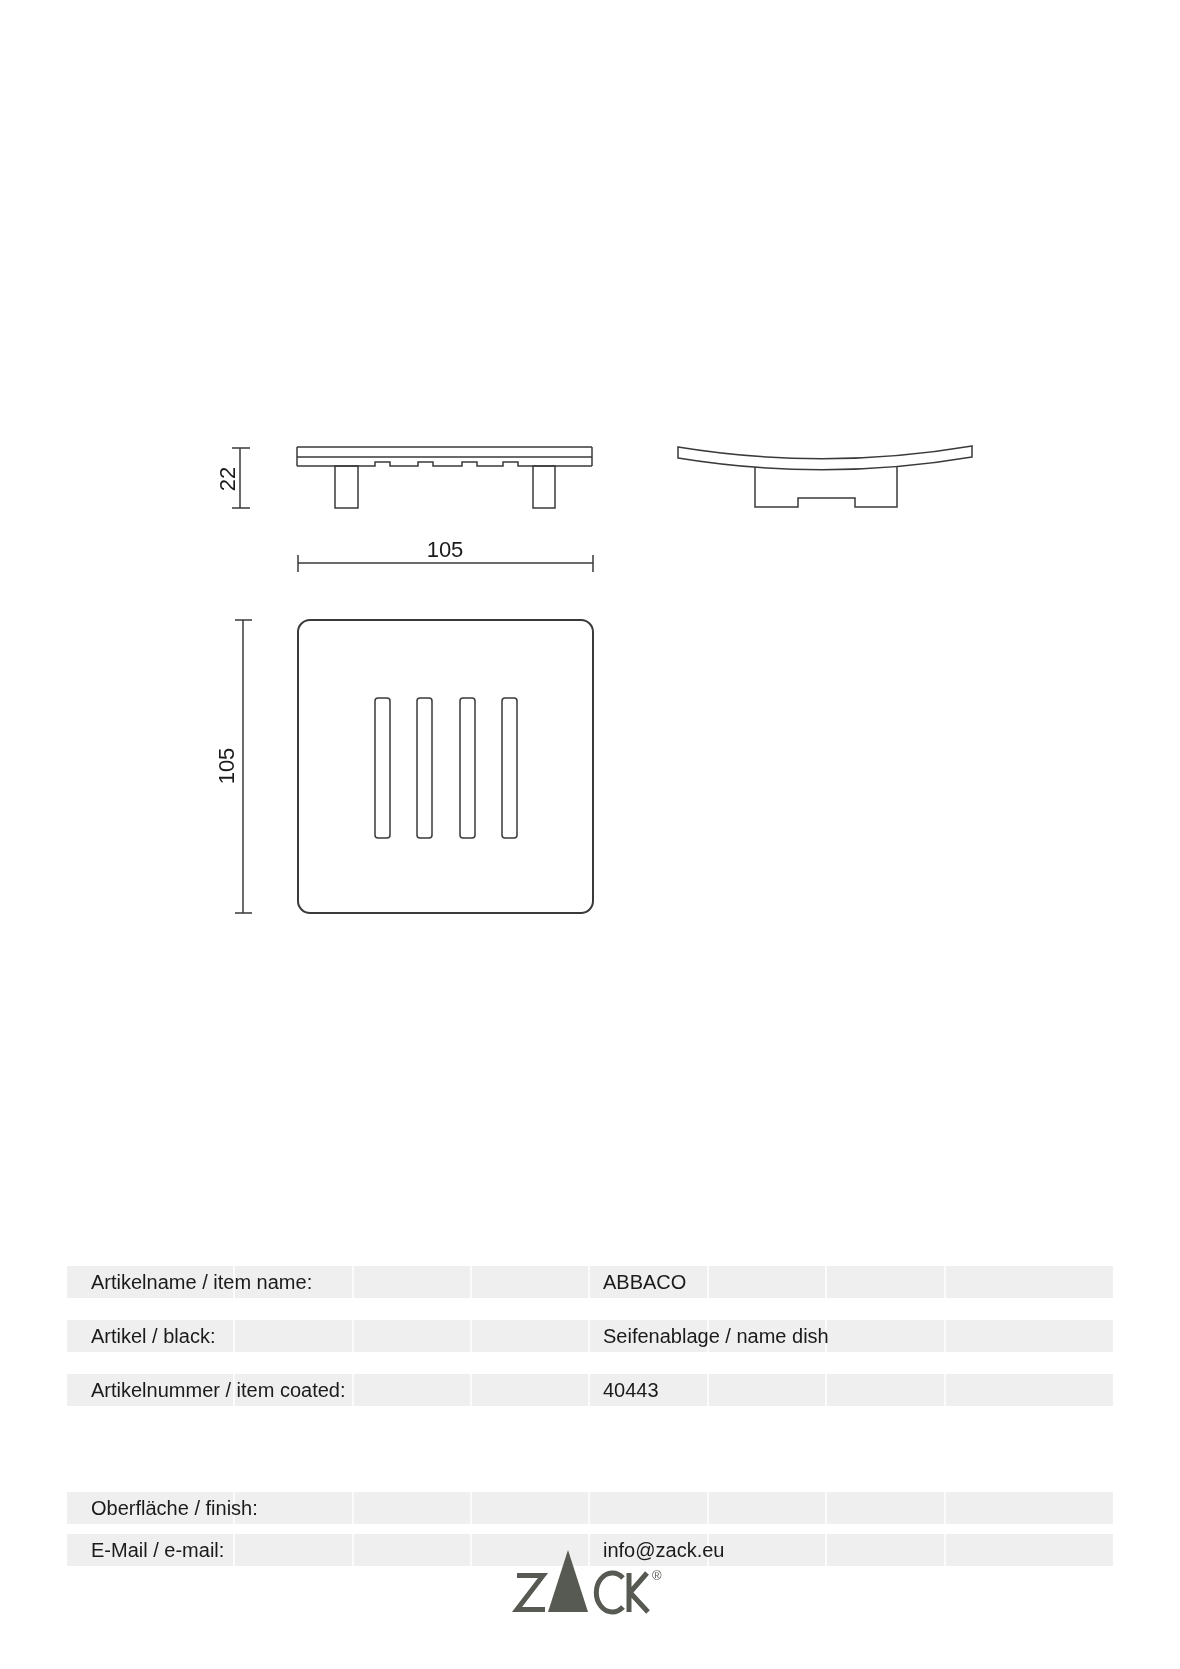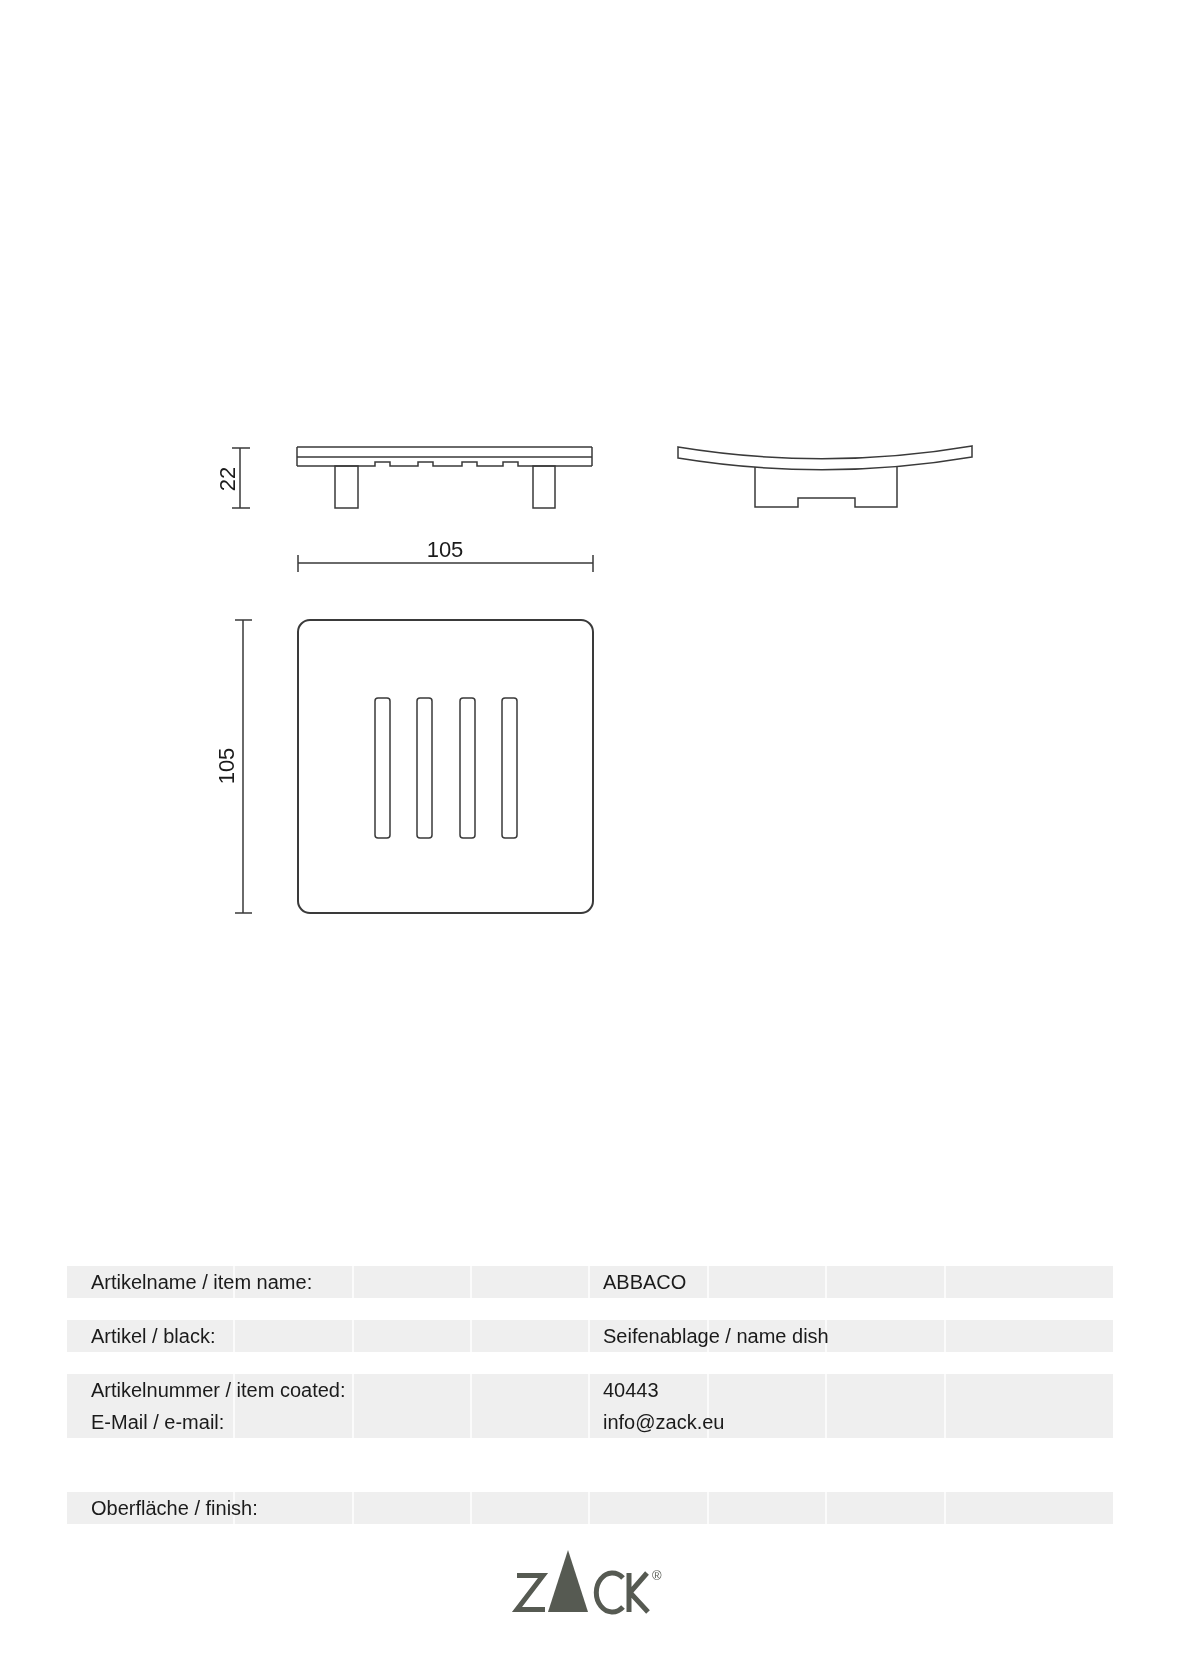--- a/index.html
+++ b/index.html
@@ -34,21 +34,21 @@
       #efefef 642px 758px, #fbfbfb 758px 760px,
       #efefef 760px 877px, #fbfbfb 877px 879px,
       #efefef 879px 100%);
   }
   .trow .tlabel { position:absolute; left:12px; top:0; line-height:32px; white-space:nowrap;margin-left:12px; }
   .trow .tvalue { position:absolute; left:536px; top:0; line-height:32px; white-space:nowrap; }
   .row1 { top:1266px; }
   .row2 { top:1320px; }
   .row3 { top:1374px; }
   .row4 { top:1492px; }
-  .row5 { top:1406px; }
+  .row5 { top:1534px; }
   .logo-svg { position:absolute; left:505px; top:1546px; }
   .logo-reg {
     font-family:"Liberation Sans", sans-serif;
     font-size:13px;
   }
 </style>
 </head>
 <body>
 
 <div class="page">

